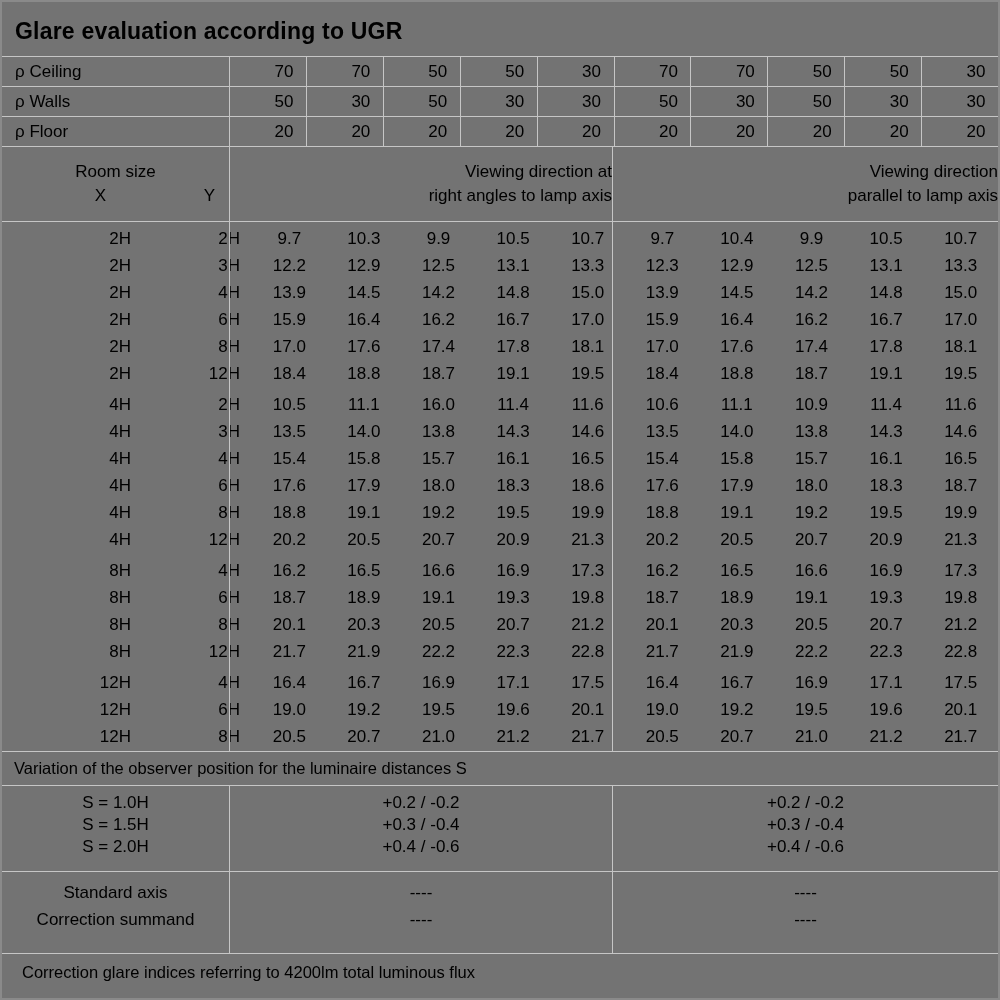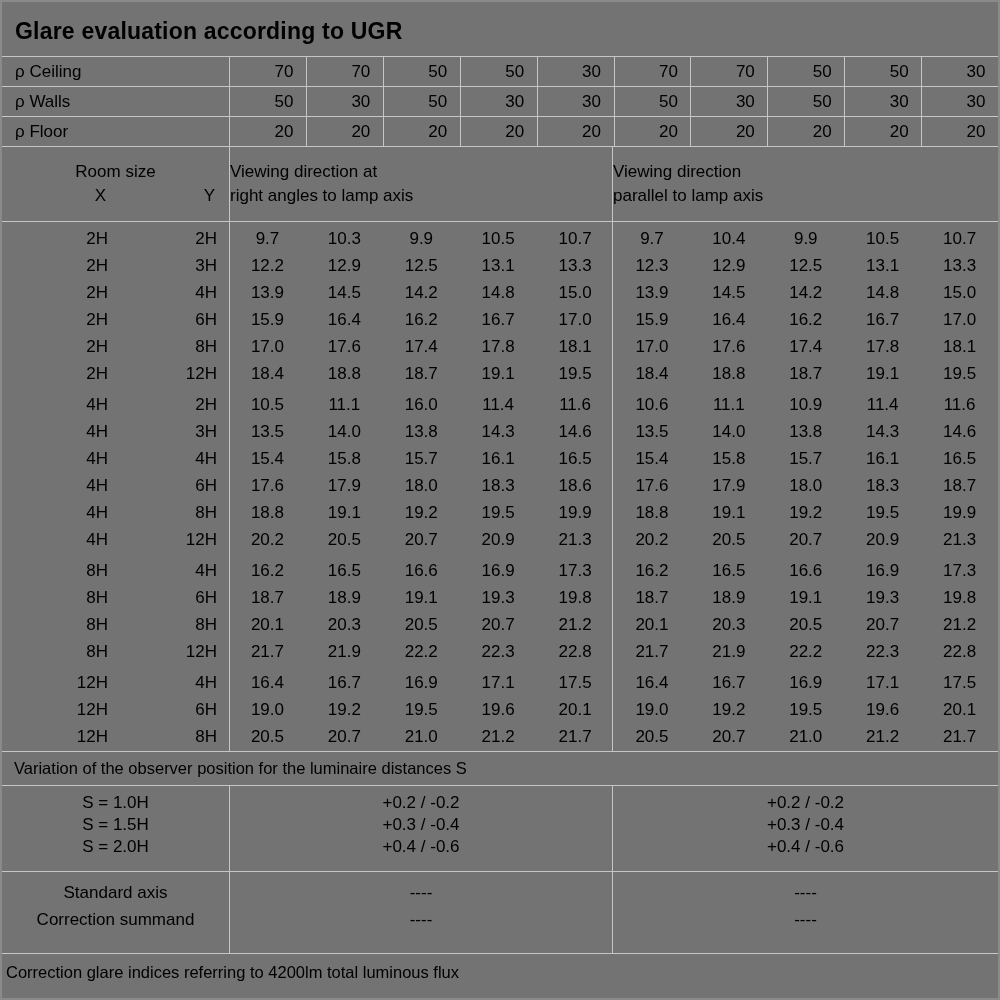--- a/index.html
+++ b/index.html
@@ -36,33 +36,33 @@
     grid-template-columns:227px 383px 1fr;
     height:75px;
     border-bottom:1px solid #c6c6c6;
   }
   .mh-room { padding-top:13px; text-align:center; line-height:24px; }
   .mh-xy { display:flex; line-height:24px; }
   .mh-x { width:110px; text-align:right; padding-right:6px; }
   .mh-y { width:105px; text-align:right; padding-right:2px; }
   .mh-block {
     border-left:1px solid #c6c6c6;
-    padding-top:13px; text-align:left; line-height:24px;
+    padding-top:13px; text-align:right; line-height:24px;
   }
   
   .ugr-body {
     position:relative;
     height:530px;
     border-bottom:1px solid #c6c6c6;
     padding-top:3px;
   }
   .vline { position:absolute; top:0; bottom:0; width:1px; background:#c6c6c6; }
   .vline.v1 { left:227px; }
   .vline.v2 { left:610px; }
-  .ugr-block { margin-bottom:4px; }
+  .ugr-block { margin-bottom:4px;margin-left:23px; }
   .ugr-row {
     display:grid;
     grid-template-columns:110px 105px 12px repeat(10,1fr);
     height:27px; line-height:27px;
   }
   .cell-x { text-align:right; padding-right:4px; }
   .cell-y { text-align:right; }
   .cell-v { text-align:center; }
   
   .note-strip {
@@ -80,21 +80,21 @@
   }
   .three-col .col { text-align:center; }
   .three-col .col.bl { border-left:1px solid #c6c6c6; }
   .variation-sec { height:86px; }
   .variation-sec .col { padding-top:6px; line-height:22px; }
   .summary-sec { height:82px; }
   .summary-sec .col { padding-top:7px; line-height:27px; }
   .footer-strip {
     height:43px;
     display:flex; align-items:flex-start;
-    padding:9px 0 0 4px;
+    padding:9px 0 0 20px;
     font-size:16.5px;
   }
 </style>
 </head>
 <body>
 
 <div class="sheet">
 
   <div class="title-row">Glare evaluation according to UGR</div>
 

